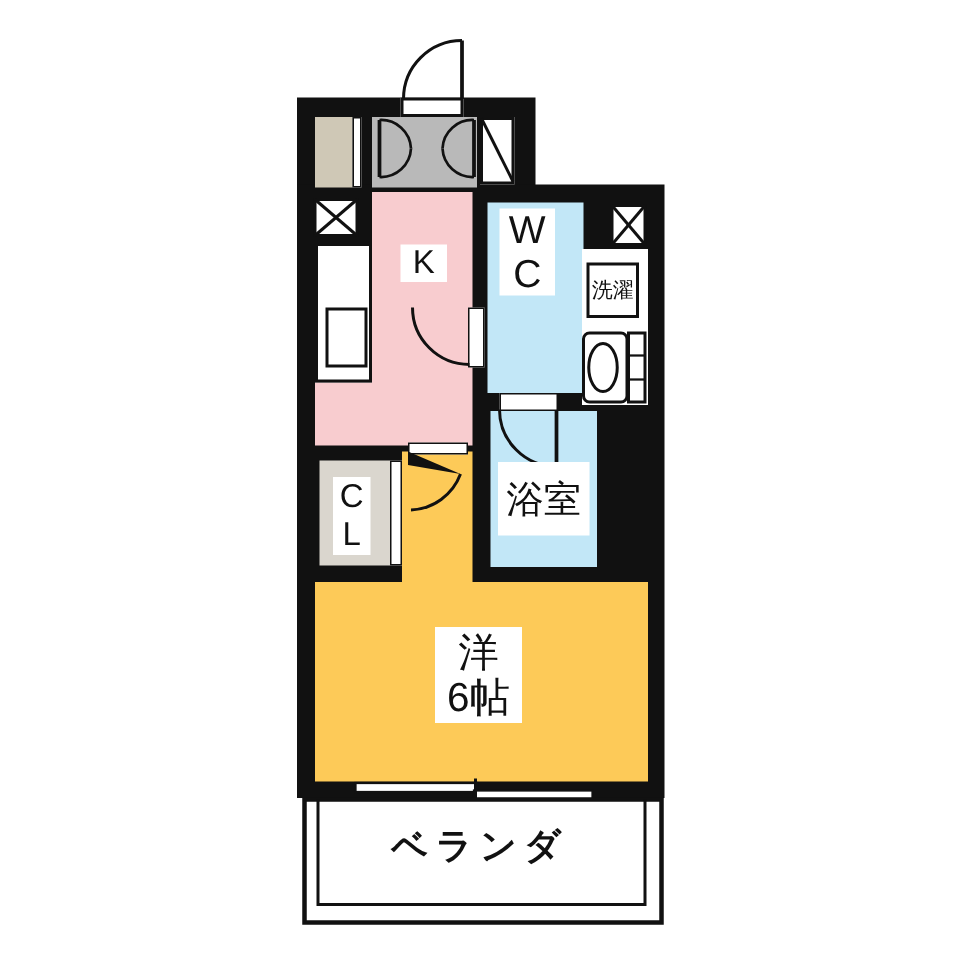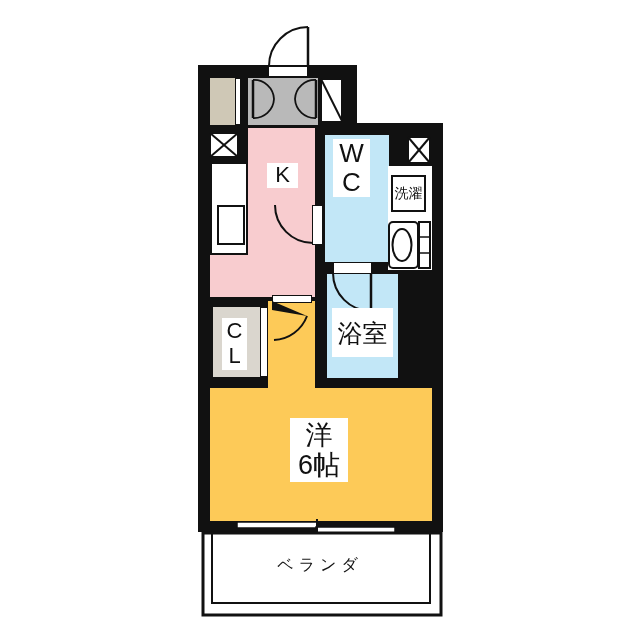--- a/index.html
+++ b/index.html
@@ -142,17 +142,17 @@
   <div class="abs label stack" style="left:222px;top:318px;width:25px;height:52px;font-size:22px;">
     <span>C</span>
     <span>L</span>
   </div>
 
   <div class="abs label stack" style="left:290px;top:418px;width:58px;height:64px;font-size:27px;">
     <span>洋</span>
     <span>6帖</span>
   </div>
 
-  <div class="abs label clear" style="left:245px;top:551px;width:150px;height:28px;font-size:16px;letter-spacing:5px;">
+  <div class="abs label clear" style="left:245px;top:551px;width:150px;height:28px;font-size:24px;letter-spacing:5px;font-weight:bold;">
       <span>ベランダ</span>
     </div>
 
 </div>
 
 </body></html>

